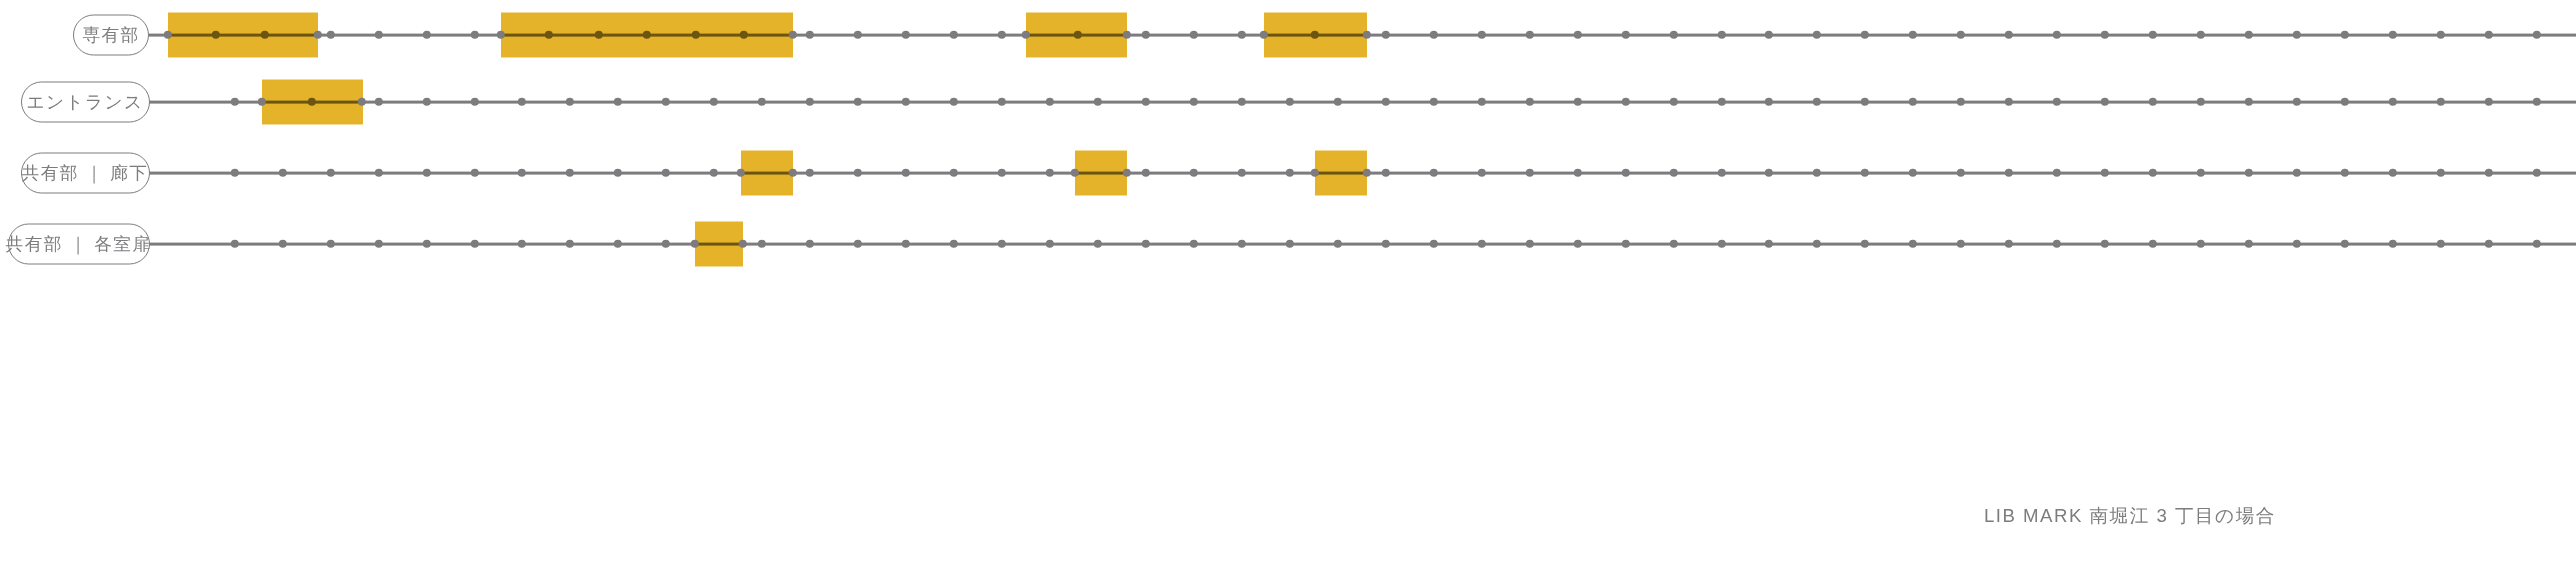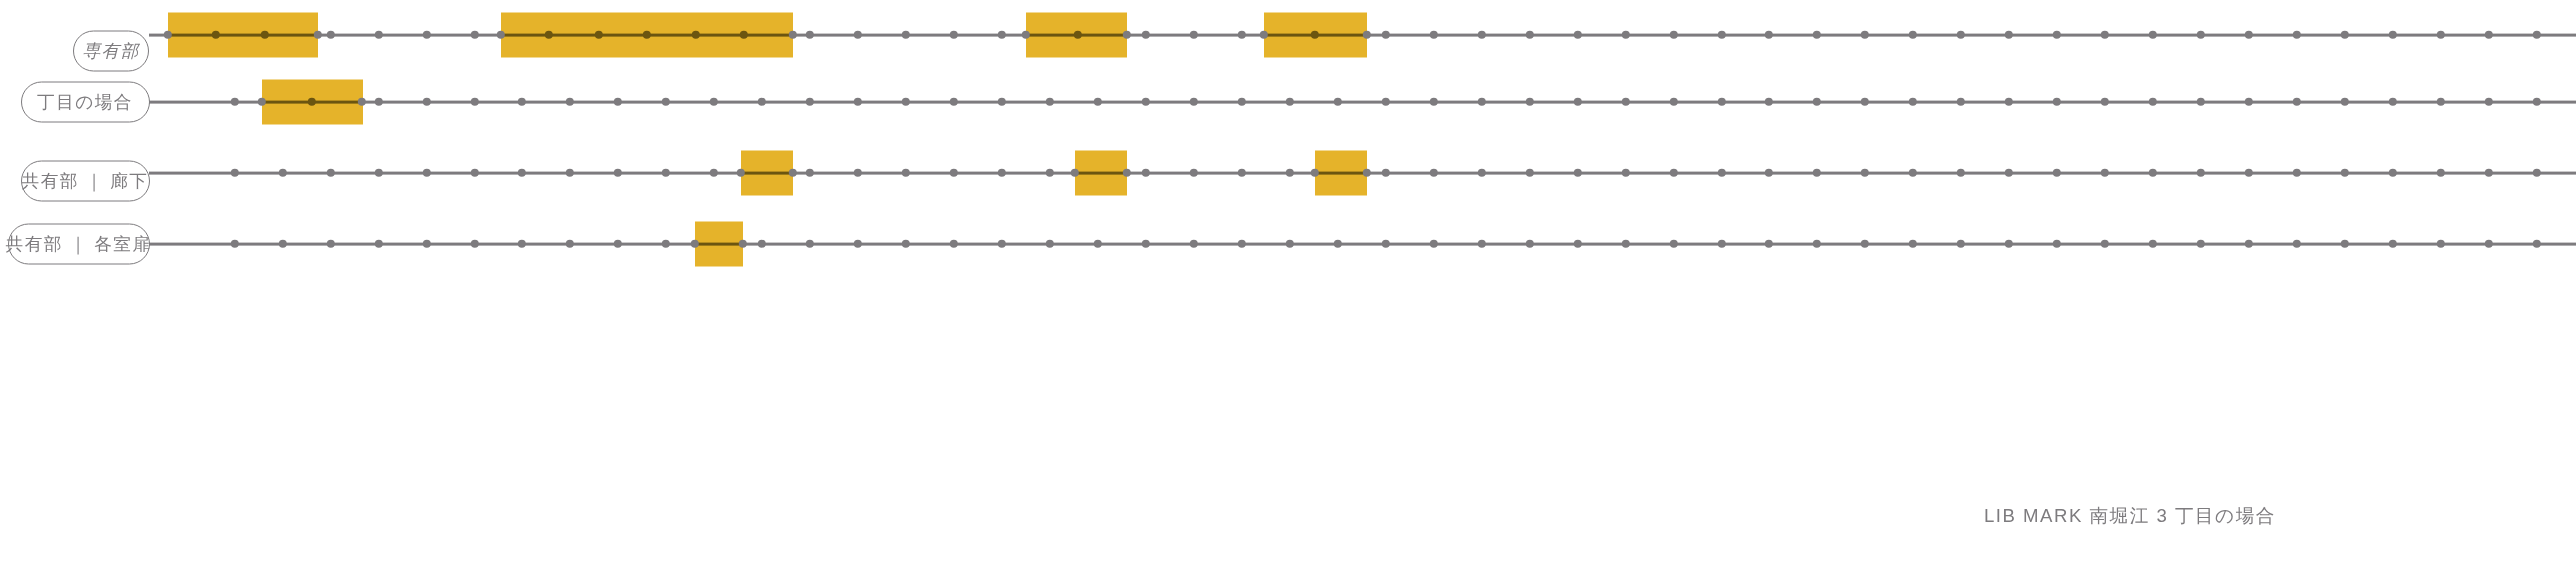--- a/index.html
+++ b/index.html
@@ -98,21 +98,21 @@
     letter-spacing: 1.5px;
     white-space: nowrap;
     line-height: 1;
   }
 </style>
 </head>
 <body>
 
 <div id="chart">
     <div class="row" style="top: 35px;">
-      <div class="label-pill" style="left: 73px; width: 76px; top: 16px; font-style: italic;">
+      <div class="label-pill" style="left: 73px; width: 76px; top: 0px;">
         <span>専有部</span>
       </div>
       <div class="pill-stub" style="left: 149px; width: 51px; top: 0px;"></div>
       <div class="track" style="left: 200px; width: 2376px; top: 0px;"></div>
       <div class="tick on-bar" style="left: 235px; top: 0px;"></div>
       <div class="tick on-bar" style="left: 283px; top: 0px;"></div>
       <div class="tick" style="left: 331px; top: 0px;"></div>
       <div class="tick" style="left: 379px; top: 0px;"></div>
       <div class="tick" style="left: 427px; top: 0px;"></div>
       <div class="tick" style="left: 475px; top: 0px;"></div>
@@ -180,21 +180,21 @@
       <div class="tick" style="left: 1127px; top: 0px;"></div>
       <div class="tick on-bar" style="left: 1078px; top: 0px;"></div>
       <div class="bar" style="left: 1264px; width: 103px; height: 45px; top: 0px;"></div>
       <div class="bar-line" style="left: 1264px; width: 103px; top: 0px;"></div>
       <div class="tick" style="left: 1264px; top: 0px;"></div>
       <div class="tick" style="left: 1367px; top: 0px;"></div>
       <div class="tick on-bar" style="left: 1315px; top: 0px;"></div>
     </div>
     <div class="row" style="top: 102px;">
       <div class="label-pill" style="left: 20.5px; width: 129px; top: 0px;">
-        <span>丁目の場合</span>
+        <span>エントランス</span>
       </div>
       <div class="pill-stub" style="left: 149px; width: 51px; top: 0px;"></div>
       <div class="track" style="left: 200px; width: 2376px; top: 0px;"></div>
       <div class="tick" style="left: 235px; top: 0px;"></div>
       <div class="tick on-bar" style="left: 283px; top: 0px;"></div>
       <div class="tick on-bar" style="left: 331px; top: 0px;"></div>
       <div class="tick" style="left: 379px; top: 0px;"></div>
       <div class="tick" style="left: 427px; top: 0px;"></div>
       <div class="tick" style="left: 475px; top: 0px;"></div>
       <div class="tick" style="left: 522px; top: 0px;"></div>
@@ -240,21 +240,21 @@
       <div class="tick" style="left: 2441px; top: 0px;"></div>
       <div class="tick" style="left: 2489px; top: 0px;"></div>
       <div class="tick" style="left: 2537px; top: 0px;"></div>
       <div class="bar" style="left: 262px; width: 101px; height: 45px; top: 0px;"></div>
       <div class="bar-line" style="left: 262px; width: 101px; top: 0px;"></div>
       <div class="tick" style="left: 262px; top: 0px;"></div>
       <div class="tick" style="left: 362px; top: 0px;"></div>
       <div class="tick on-bar" style="left: 312px; top: 0px;"></div>
     </div>
     <div class="row" style="top: 173px;">
-      <div class="label-pill" style="left: 20.5px; width: 129px; top: 8px; text-align: right;">
+      <div class="label-pill" style="left: 20.5px; width: 129px; top: 0px; text-align: right;">
         <span>共有部 ｜ 廊下</span>
       </div>
       <div class="pill-stub" style="left: 149px; width: 51px; top: 0px;"></div>
       <div class="track" style="left: 200px; width: 2376px; top: 0px;"></div>
       <div class="tick" style="left: 235px; top: 0px;"></div>
       <div class="tick" style="left: 283px; top: 0px;"></div>
       <div class="tick" style="left: 331px; top: 0px;"></div>
       <div class="tick" style="left: 379px; top: 0px;"></div>
       <div class="tick" style="left: 427px; top: 0px;"></div>
       <div class="tick" style="left: 475px; top: 0px;"></div>

